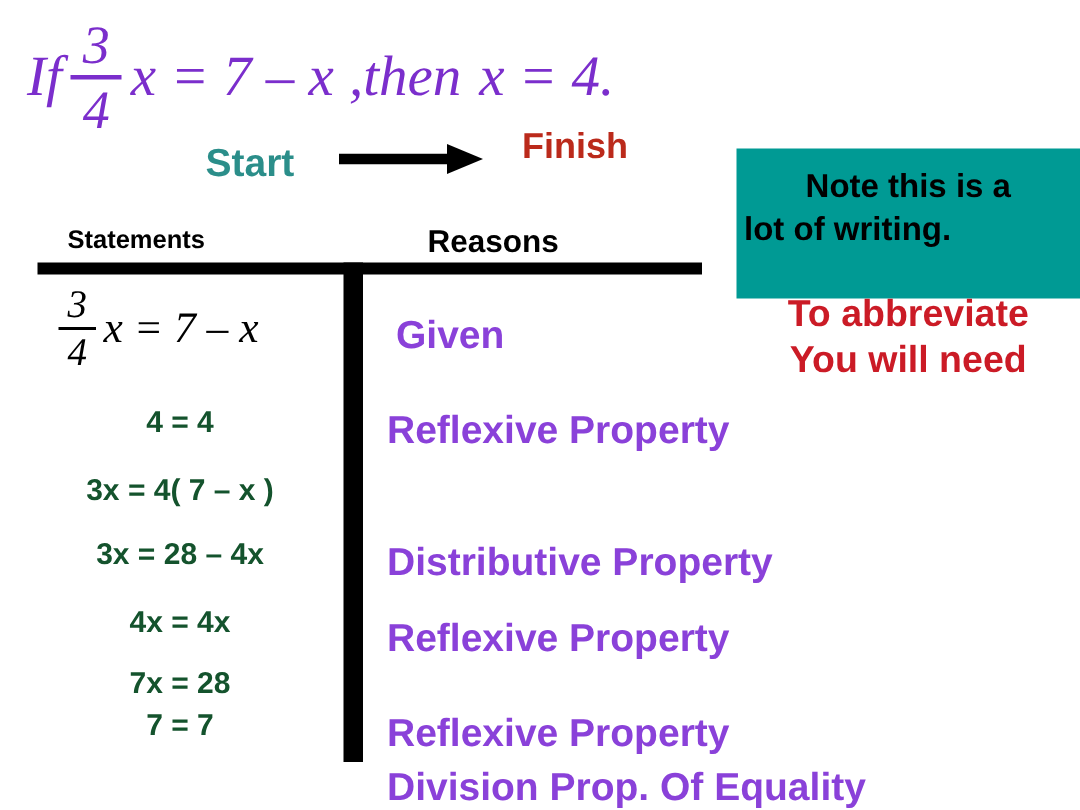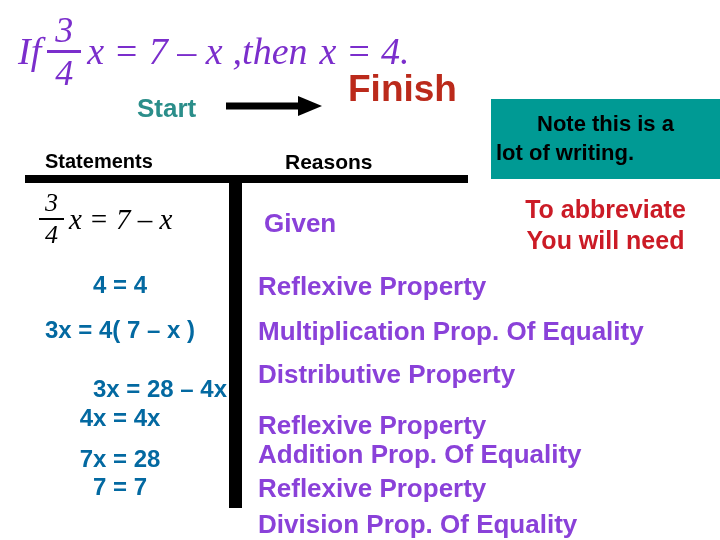--- a/index.html
+++ b/index.html
@@ -15,51 +15,51 @@
     color:var(--equation_purple);font-size:38px;
   }
   .top-eq .piece{white-space:pre;}
   .frac{display:inline-flex;flex-direction:column;align-items:center;line-height:1;margin:0 10px;}
   .frac .bar{width:100%;border-top:3px solid currentColor;margin:2px 0;}
   .top-eq .frac span{font-size:36px;padding:0 4px;}
   .top-eq .connector{margin-left:10px;margin-right:12px;}
   
   .start-label{position:absolute;left:137px;top:93px;font-size:26px;font-weight:bold;color:var(--start_teal);}
   .flow-arrow{position:absolute;left:224px;top:94px;}
-  .finish-label{position:absolute;left:348px;top:68px;font-size:37px;font-weight:bold;color:var(--finish_red);}
+  .finish-label{position:absolute;left:348px;top:84px;font-size:24px;font-weight:bold;color:var(--finish_red);}
   
   .note-box{
-    position:absolute;left:491px;top:99px;width:229px;height:80px;
+    position:absolute;left:491px;top:99px;width:229px;height:100px;
     background:var(--note_teal);color:#000;font-weight:bold;font-size:22px;
     line-height:29px;padding-top:10px;box-sizing:border-box;
   }
   .note-box .l1{text-align:center;}
   .note-box .l2{text-align:left;padding-left:5px;}
   
   .abbrev-note{
     position:absolute;left:491px;top:194px;width:229px;text-align:center;
     color:var(--warning_red);font-weight:bold;font-size:25px;line-height:31px;
   }
   
-  .stmt-header{position:absolute;left:45px;top:150px;font-size:20px;font-weight:bold;color:#000;}
+  .stmt-header{position:absolute;left:45px;top:150px;font-size:17px;font-weight:bold;color:#000;}
   .rsn-header{position:absolute;left:285px;top:150px;font-size:21px;font-weight:bold;color:#000;}
   .hrule{position:absolute;left:25px;top:175px;width:443px;height:8px;background:#000;}
   .vrule{position:absolute;left:229px;top:175px;width:13px;height:333px;background:#000;}
   
   .given-eq{
     position:absolute;left:42px;top:190px;display:flex;align-items:center;
     font-family:"Liberation Serif",serif;font-style:italic;color:#000;font-size:29px;
   }
   .given-eq .frac{margin:0 8px 0 0;}
   .given-eq .frac span{font-size:26px;padding:0 3px;}
   .given-eq .frac .bar{border-top:2px solid #000;}
   
-  .stmt{position:absolute;left:0;width:240px;text-align:center;font-size:24px;font-weight:bold;color:#0369a1;white-space:pre;}
+  .stmt{position:absolute;left:0;width:240px;text-align:center;font-size:20px;font-weight:bold;color:#14532d;white-space:pre;}
   .rsn{position:absolute;left:258px;font-size:26px;font-weight:bold;color:var(--reason_purple);white-space:pre;}
-  .s1{top:271px;} .s2{top:316px;} .s3{top:375px;padding-left:40px;} .s4{top:404px;}
+  .s1{top:271px;} .s2{top:316px;} .s3{top:359px;} .s4{top:404px;}
   .s5{top:445px;} .s6{top:473px;} .s7{top:509px;margin-top:36px;}
   .r0{top:208px;left:264px;} .r1{top:271px;} .r2{top:316px;} .r3{top:359px;}
   .r4{top:410px;} .r5{top:439px;} .r6{top:473px;} .r7{top:509px;}
 </style>
 </head>
 <body>
 
 <div class="slide">
 
   <div class="top-eq">
@@ -108,20 +108,18 @@
   <div class="stmt s1">4 = 4</div>
   <div class="stmt s2">3x = 4( 7 – x )</div>
   <div class="stmt s3">3x = 28 – 4x</div>
   <div class="stmt s4">4x = 4x</div>
   <div class="stmt s5">7x = 28</div>
   <div class="stmt s6">7 = 7</div>
   <div class="stmt s7">x = 4</div>
 
   <div class="rsn r0">Given</div>
   <div class="rsn r1">Reflexive Property</div>
-  <div class="rsn r2">Multiplication Prop. Of Equality</div>
   <div class="rsn r3">Distributive Property</div>
   <div class="rsn r4">Reflexive Property</div>
-  <div class="rsn r5">Addition Prop. Of Equality</div>
   <div class="rsn r6">Reflexive Property</div>
   <div class="rsn r7">Division Prop. Of Equality</div>
 
 </div>
 
 </body></html>

